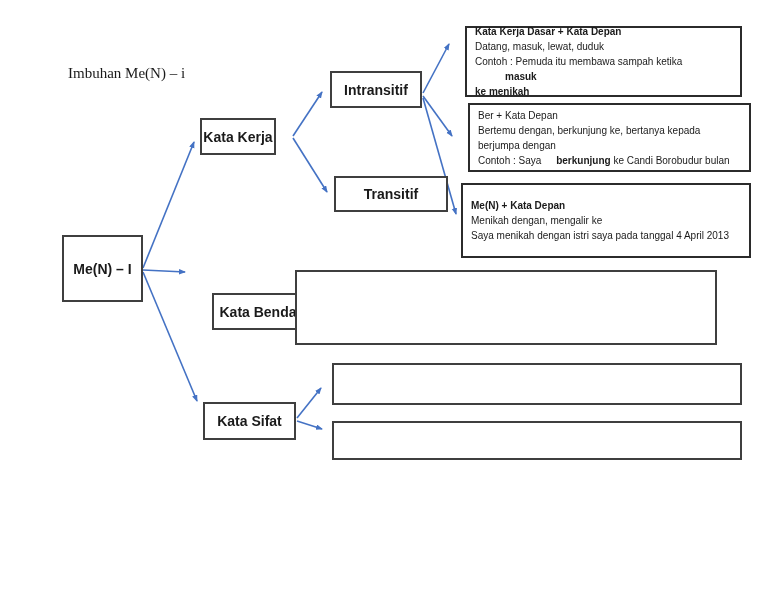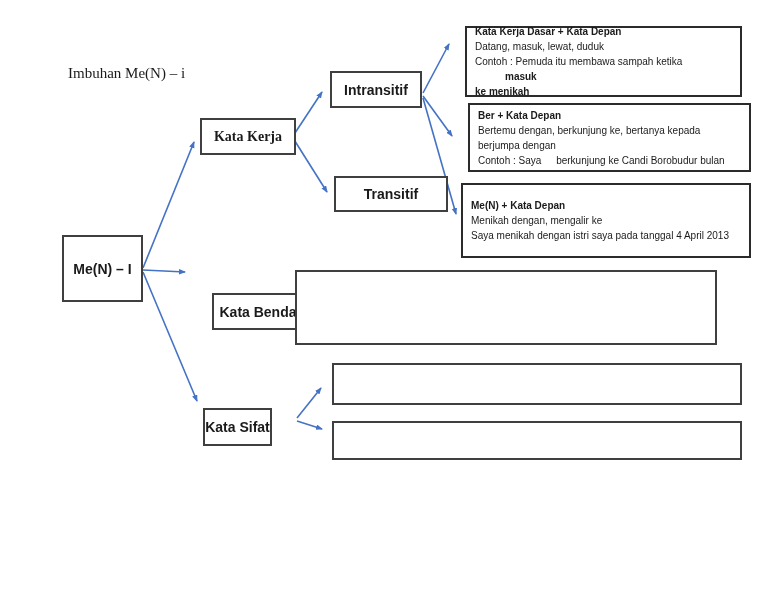--- a/index.html
+++ b/index.html
@@ -78,37 +78,37 @@
       <line x1="423" y1="96" x2="452" y2="136" marker-end="url(#ah)"></line>
       <line x1="423" y1="98" x2="456" y2="214" marker-end="url(#ah)"></line>
       <line x1="297" y1="418" x2="321" y2="388" marker-end="url(#ah)"></line>
       <line x1="297" y1="421" x2="322" y2="429" marker-end="url(#ah)"></line>
     </g>
   </svg>
 
   <div class="title" style="left:68px;top:65px;">Imbuhan Me(N) – i</div>
 
   <div class="node" style="left:62px;top:235px;width:81px;height:67px;">Me(N) – I</div>
-  <div class="node" style="left:200px;top:118px;width:96px;height:37px;font-family:Liberation Serif, serif;">Kata Kerja</div>
+  <div class="node" style="left:200px;top:118px;width:76px;height:37px;">Kata Kerja</div>
   <div class="node" style="left:330px;top:71px;width:92px;height:37px;">Intransitif</div>
   <div class="node" style="left:334px;top:176px;width:114px;height:36px;">Transitif</div>
   <div class="node" style="left:204px;top:293px;width:92px;height:37px;margin-left:8px;">Kata Benda</div>
-  <div class="node" style="left:203px;top:402px;width:69px;height:38px;margin-top:6px;">Kata Sifat</div>
+  <div class="node" style="left:203px;top:402px;width:93px;height:38px;">Kata Sifat</div>
 
   <div class="detail" style="left:465px;top:26px;width:277px;height:71px;">
       <div><span style="font-weight: bold;">Kata Kerja Dasar + Kata Depan</span></div>
       <div><span>Datang, masuk, lewat, duduk</span></div>
       <div><span>Contoh : Pemuda itu membawa sampah ketika </span><span style="font-weight: bold; margin-left: 30px;">masuk</span></div>
       <div><span style="font-weight: bold;">ke menikah</span></div>
     </div>
   <div class="detail" style="left:468px;top:103px;width:283px;height:69px;">
-      <div><span style="font-weight: bold;">Ber + Kata Depan</span></div>
+      <div><span style="font-weight: normal;">Ber + Kata Depan</span></div>
       <div><span>Bertemu dengan, berkunjung ke, bertanya kepada</span></div>
       <div><span>berjumpa dengan</span></div>
-      <div><span>Contoh : Saya </span><span style="font-weight: normal; padding-left: 12px;">berkunjung</span><span> ke Candi Borobudur bulan</span></div>
+      <div><span>Contoh : Saya </span><span style="font-weight: bold; padding-left: 12px;">berkunjung</span><span> ke Candi Borobudur bulan</span></div>
     </div>
   <div class="detail" style="left:461px;top:183px;width:290px;height:75px;">
       <div><span style="font-weight: bold;">Me(N) + Kata Depan</span></div>
       <div><span>Menikah dengan, mengalir ke</span></div>
       <div><span>Saya menikah dengan istri saya pada tanggal 4 April 2013</span></div>
     </div>
 
   <div class="emptybox" style="left:295px;top:270px;width:422px;height:75px;"></div>
   <div class="emptybox" style="left:332px;top:363px;width:410px;height:42px;"></div>
   <div class="emptybox" style="left:332px;top:421px;width:410px;height:39px;"></div>

